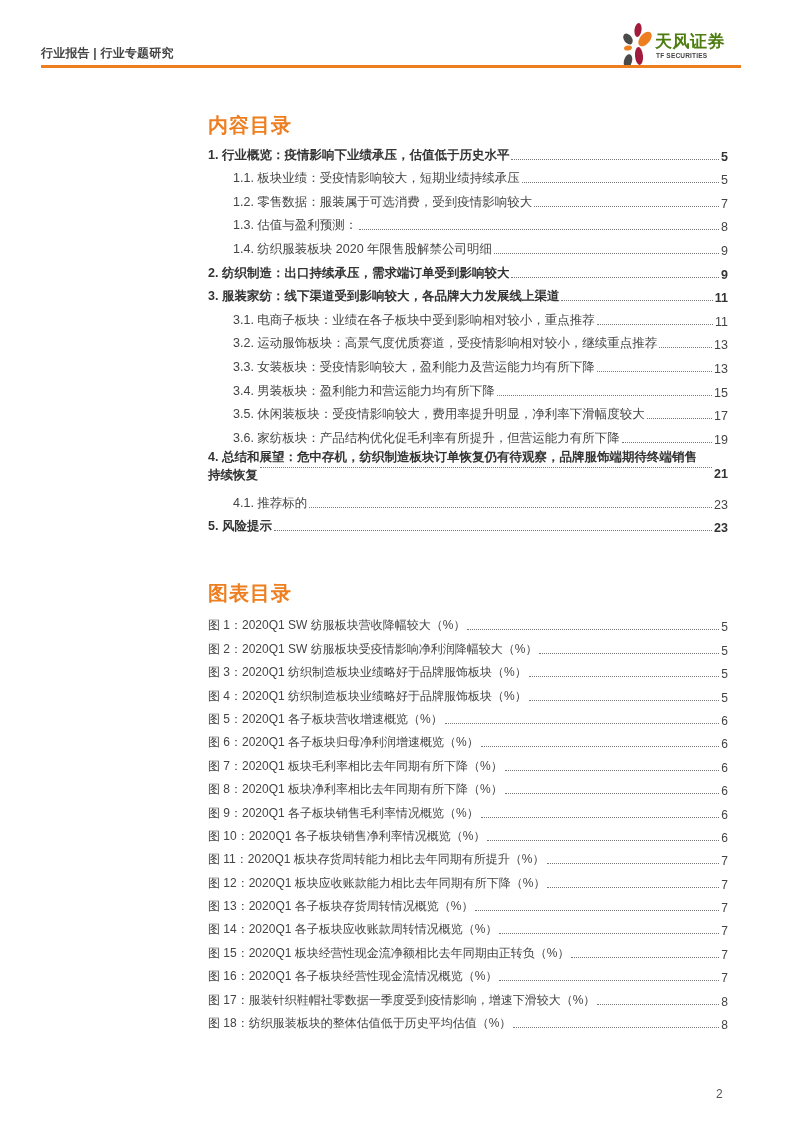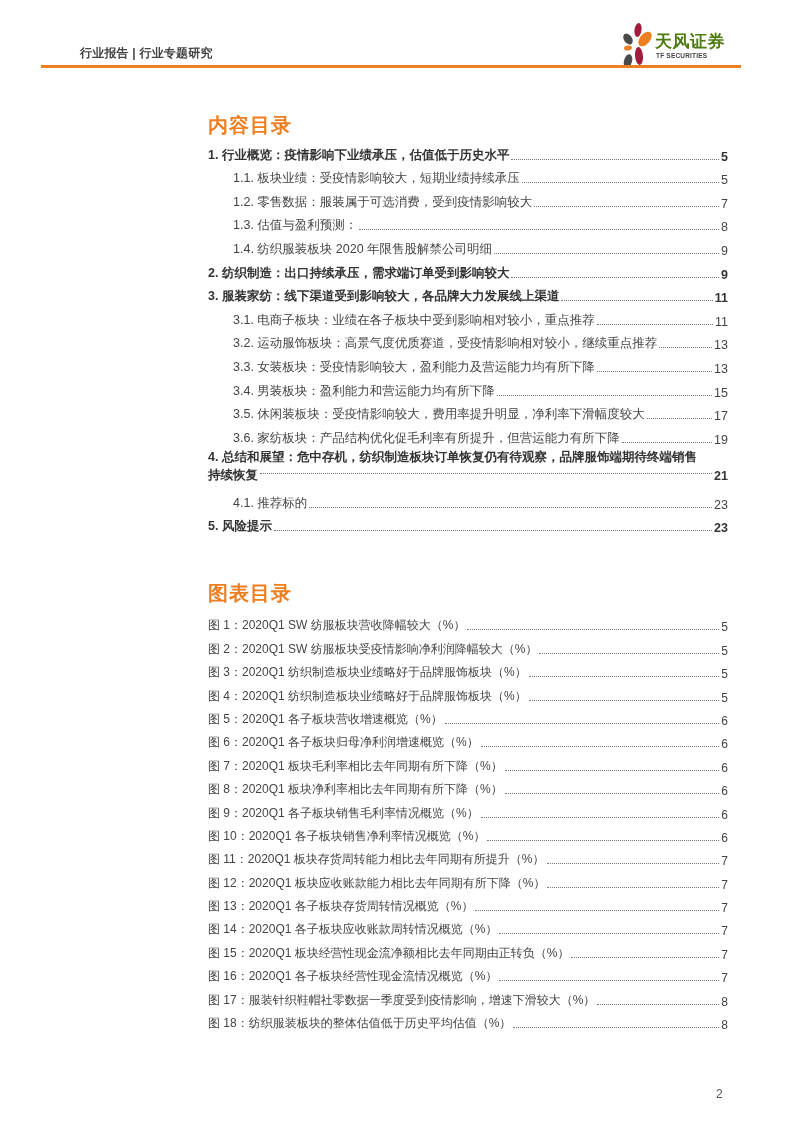--- a/index.html
+++ b/index.html
@@ -1,36 +1,36 @@
 <!DOCTYPE html>
 <html><head>
 <meta charset="utf-8">
 <style>
   html, body { margin: 0; padding: 0; background: #ffffff; }
   body { width: 793px; height: 1122px; position: relative; overflow: hidden;
          font-family: "Liberation Sans", "DejaVu Sans", sans-serif; color: #333; }
   .header { position: absolute; left: 41px; top: 20px; width: 700px; height: 46px; }
-  .header-title { position: absolute; left: 0; bottom: 4px; font-size: 12px; font-weight: bold; color: #444; letter-spacing: 0.2px; margin-left: 39px; }
+  .header-title { position: absolute; left: 0; bottom: 4px; font-size: 12px; font-weight: bold; color: #444; letter-spacing: 0.2px; }
   .header-rule { position: absolute; left: 41px; top: 65px; width: 700px; height: 3px; background: #ee7f21; }
   .logo { position: absolute; right: 0; top: 2px; width: 120px; height: 46px; }
   .logo-mark { position: absolute; left: 0; top: 0; width: 32px; height: 46px; }
   .logo-cn { position: absolute; left: 34px; top: 8px; font-size: 17px; color: #4d7c0f; font-weight: bold; letter-spacing: 0.5px; }
   .logo-en { position: absolute; left: 35px; top: 30px; font-size: 6.5px; color: #444; font-weight: bold; letter-spacing: 0.2px; }
 
   .section-title { position: absolute; left: 208px; font-size: 20px; font-weight: bold; color: #ee7f21; letter-spacing: 1px; }
   .toc { position: absolute; left: 208px; width: 520px; }
   .toc-row { display: flex; align-items: flex-end; height: 23.6px; font-size: 12.5px; color: #444; white-space: nowrap; }
   .toc-row.l1 { font-weight: bold; color: #333; }
   .toc-row.l2 { padding-left: 25px; text-align: center; }
   .toc-row .dots { flex: 1; border-bottom: 1px dotted #777; margin: 0 2px 4px 2px; min-width: 10px; }
   .toc-row .pg { font-weight: normal; }
   .toc-row.l1 .pg { font-weight: bold; }
   .toc-row.wrap { height: auto; display: block; white-space: normal; }
   .toc-row.wrap .line1 { display: block; height: 20px; line-height: 20px; }
-  .toc-row.wrap .line2 { display: flex; align-items: center; height: 18px; }
+  .toc-row.wrap .line2 { display: flex; align-items: flex-start; height: 18px; }
 
   .fig { position: absolute; left: 208px; width: 520px; top: 611px; }
   .fig .toc-row { height: 23.4px; font-size: 12px; }
 
   .page-number { position: absolute; left: 716px; top: 1087px; font-size: 12px; color: #555; }
 </style>
 </head>
 <body>
 
 <div class="header">

